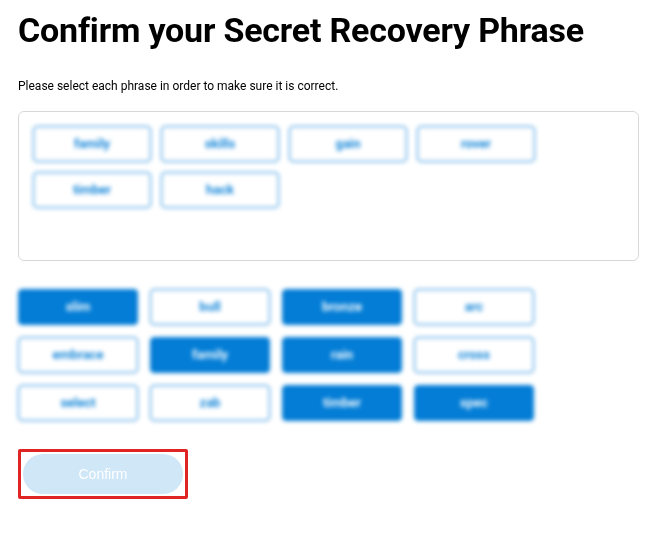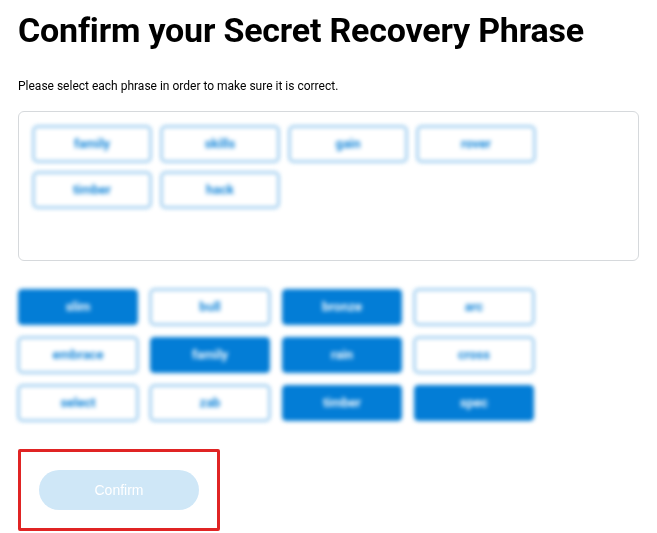--- a/index.html
+++ b/index.html
@@ -75,21 +75,21 @@
   }
   .bank-chip.selected {
     background: #037dd6;
     color: #fff;
     border-color: #037dd6;
   }
   .confirm-wrap {
     display: inline-block;
     border: 3px solid #e02424;
     border-radius: 2px;
-    padding: 18px;
+    padding: 2px;
   }
   .confirm-btn {
     width: 160px;
     height: 40px;
     background: #cde6f7;
     color: #fff;
     border: none;
     border-radius: 24px;
     font-size: 14px;
     font-weight: 500;

